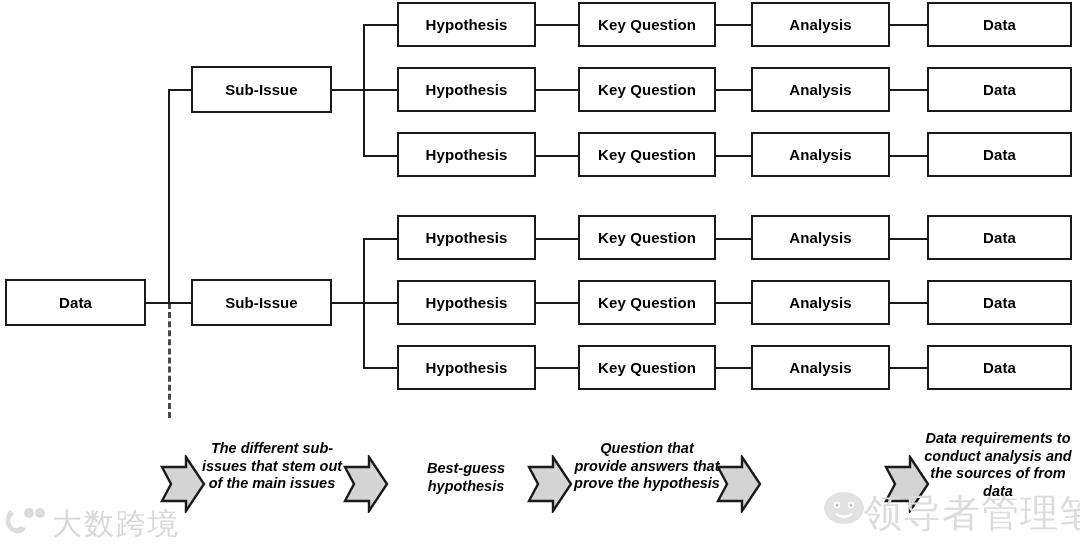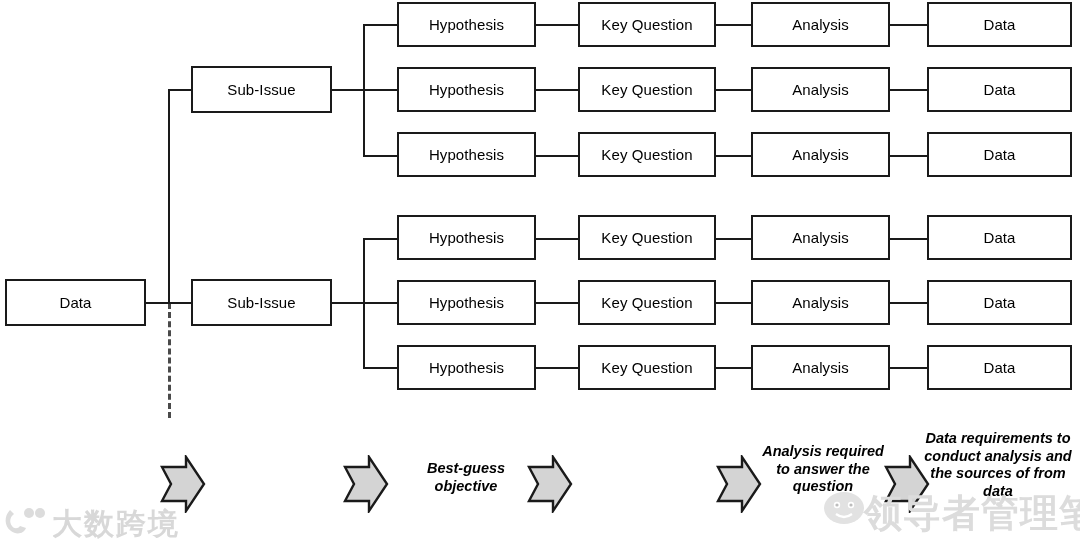--- a/index.html
+++ b/index.html
@@ -21,20 +21,21 @@
     box-sizing: border-box;
     background: #ffffff;
     border: 2px solid #1a1a1a;
     display: flex;
     align-items: center;
     justify-content: center;
     font-size: 15px;
     color: #000000;
     letter-spacing: .1px;
     line-height: 1;
+    font-weight: bold;
   }
   
   .hline {
     position: absolute;
     height: 0;
     border-top: 2px solid #1a1a1a;
   }
   .vline {
     position: absolute;
     width: 0;
@@ -53,21 +54,21 @@
     line-height: 1.22;
     color: #000000;
   }
   .arrow {
     position: absolute;
   }
   
   .wm {
     position: absolute;
     color: #d8d8d8;
-    font-weight: bold;
+    font-weight: normal;
     pointer-events: none;
     user-select: none;
     white-space: nowrap;
   }
   .wm-left {
     font-size: 30px;
     letter-spacing: 2px;
   }
   .wm-right {
     font-size: 38px;
@@ -160,43 +161,44 @@
   <div class="hline" style="left:890px; top:367px; width:37px;"></div>
   <div class="node" style="left:927px; top:345px; width:145px; height:45px;">Data</div>
 
 
   <div class="arrow" style="left:160px; top:455px; width:46px; height:58px;">
     <svg width="46" height="58" viewBox="0 0 46 58">
       <polygon points="2,12 26,12 26,2 44,29 26,56 26,46 2,46 11,29" fill="#d4d4d4" stroke="#1a1a1a" stroke-width="2.4" stroke-linejoin="miter"></polygon>
     </svg>
   </div>
 
+  <div class="caption" style="left:196px; top:440px; width:152px;">The different sub-issues that stem out of the main issues</div>
 
   <div class="arrow" style="left:343px; top:455px; width:46px; height:58px;">
     <svg width="46" height="58" viewBox="0 0 46 58">
       <polygon points="2,12 26,12 26,2 44,29 26,56 26,46 2,46 11,29" fill="#d4d4d4" stroke="#1a1a1a" stroke-width="2.4" stroke-linejoin="miter"></polygon>
     </svg>
   </div>
 
-  <div class="caption" style="left:395px; top:460px; width:142px;">Best-guess objective</div>
+  <div class="caption" style="left:395px; top:460px; width:142px;">Best-guess hypothesis</div>
 
   <div class="arrow" style="left:527px; top:455px; width:46px; height:58px;">
     <svg width="46" height="58" viewBox="0 0 46 58">
       <polygon points="2,12 26,12 26,2 44,29 26,56 26,46 2,46 11,29" fill="#d4d4d4" stroke="#1a1a1a" stroke-width="2.4" stroke-linejoin="miter"></polygon>
     </svg>
   </div>
 
+  <div class="caption" style="left:573px; top:440px; width:148px;">Question that provide answers that prove the hypothesis</div>
 
   <div class="arrow" style="left:716px; top:455px; width:46px; height:58px;">
     <svg width="46" height="58" viewBox="0 0 46 58">
       <polygon points="2,12 26,12 26,2 44,29 26,56 26,46 2,46 11,29" fill="#d4d4d4" stroke="#1a1a1a" stroke-width="2.4" stroke-linejoin="miter"></polygon>
     </svg>
   </div>
 
-  <div class="caption" style="left:762px; top:443px; width:122px;">Analysis required to answer the question</div>
 
   <div class="arrow" style="left:884px; top:455px; width:46px; height:58px;">
     <svg width="46" height="58" viewBox="0 0 46 58">
       <polygon points="2,12 26,12 26,2 44,29 26,56 26,46 2,46 11,29" fill="#d4d4d4" stroke="#1a1a1a" stroke-width="2.4" stroke-linejoin="miter"></polygon>
     </svg>
   </div>
 
   <div class="caption" style="left:918px; top:430px; width:160px;">Data requirements to conduct analysis and the sources of from data</div>
 
   <div class="wm-logo" style="left:4px; top:504px;">

